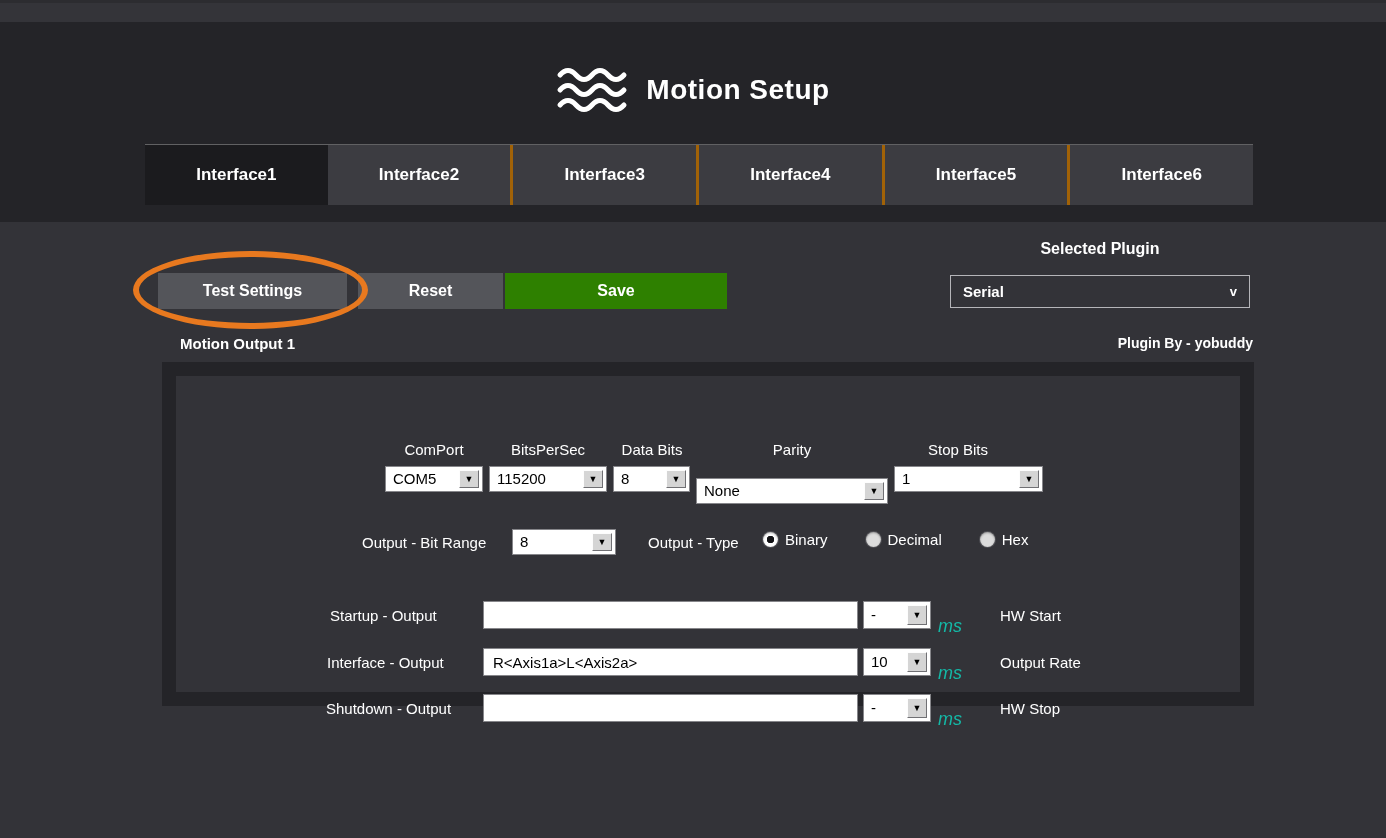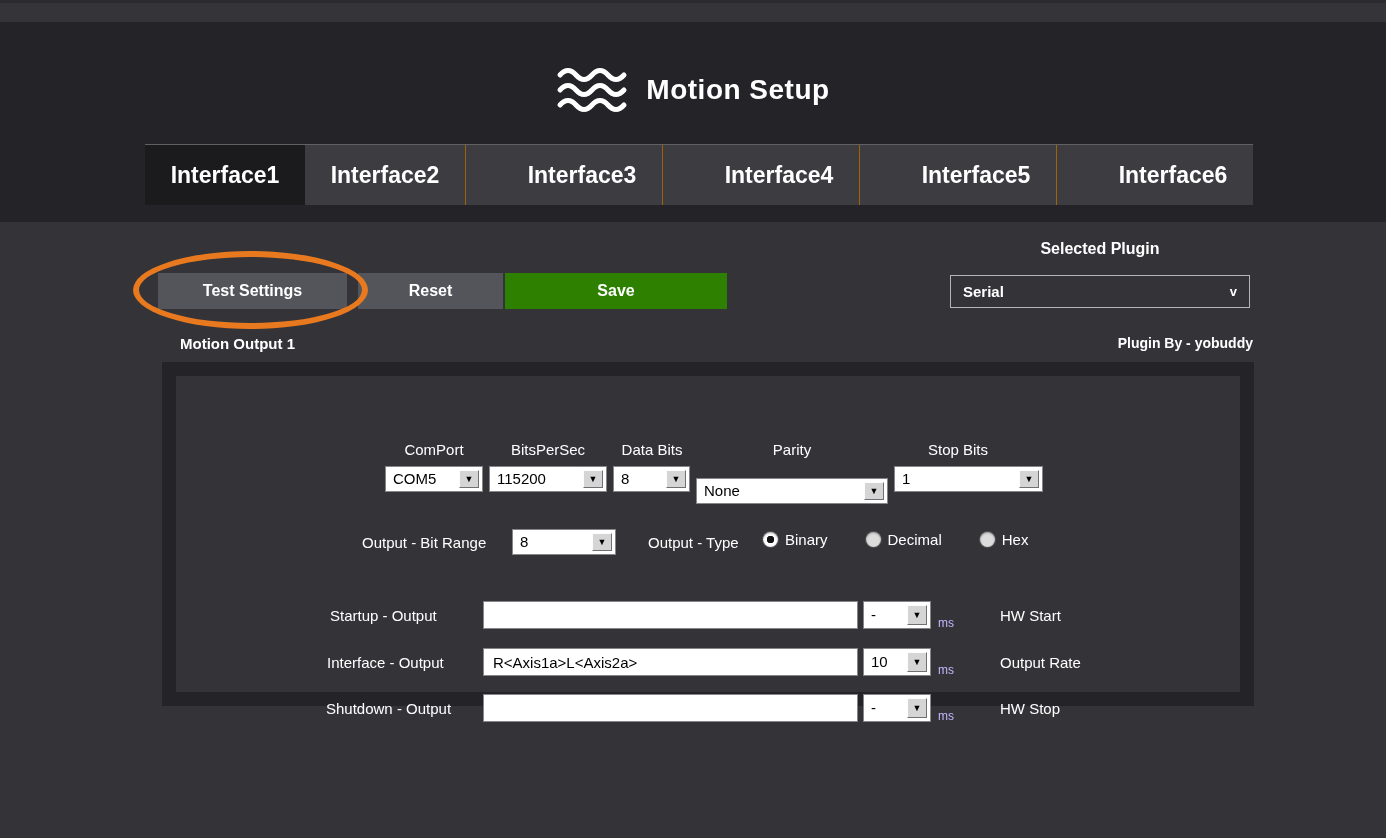--- a/index.html
+++ b/index.html
@@ -8,22 +8,22 @@
   .screen { position:relative; width:1386px; height:838px; background:#333338; overflow:hidden; }
 
   .top-strip   { position:absolute; left:0; top:0; width:100%; height:22px; background:#343439; border-top:3px solid #2c2c30; }
   .header-band { position:absolute; left:0; top:22px; width:100%; height:200px; background:#242428; }
 
   .title-wrap { position:absolute; left:0; top:60px; width:100%; height:60px; display:flex; align-items:center; justify-content:center; gap:18px; }
   .waves { width:72px; height:50px; }
   .app-title { color:#fff; font-size:28px; font-weight:bold; letter-spacing:0.5px; }
 
   .tabs { position:absolute; left:145px; top:144px; width:1108px; height:61px; display:flex; border-top:1px solid rgba(255,255,255,0.28); }
-  .tab { flex:1; background:#3c3c41; color:#fff; font-size:23px; font-weight:bold; display:flex; align-items:center; justify-content:center; cursor:pointer; }
-  .tab.sep { border-left:1px solid #a16207;padding-left:36px; }
+  .tab { flex:1; background:#3c3c41; color:#fff; font-size:17px; font-weight:bold; display:flex; align-items:center; justify-content:center; cursor:pointer; }
+  .tab.sep { border-left:3px solid #a16207; }
   .tab.active { background:#1b1b1e; }
 
   .btn { position:absolute; top:273px; height:36px; border:none; color:#fff; font-size:16px; font-weight:bold; display:flex; align-items:center; justify-content:center; cursor:pointer; }
   .btn-gray  { background:#54555a; }
   .btn-green { background:#2e8000; }
   #btn-test  { left:158px; width:189px; }
   #btn-reset { left:358px; width:145px; }
   #btn-save  { left:505px; width:222px; }
 
   .annotation-ellipse { position:absolute; left:133px; top:251px; width:235px; height:78px; border:6px solid #e8791f; border-radius:50%; pointer-events:none; }
@@ -46,21 +46,21 @@
   .combo .combo-btn { position:absolute; right:3px; top:3px; bottom:3px; width:20px; background:#d5d5d5; border-top:1px solid #fdfdfd; border-left:1px solid #fdfdfd; border-right:1px solid #707074; border-bottom:1px solid #707074; display:flex; align-items:center; justify-content:center; font-size:9px; color:#000; }
 
   .tinput { position:absolute; height:28px; background:#fff; border:1px solid #86868a; box-shadow: inset 0 0 0 2px #ffffff; color:#000; font-size:15px; padding:0 9px; outline:none; }
 
   .radio { display:inline-block; width:15px; height:15px; border-radius:50%; background:#dcdcdc; box-shadow: 0 0 0 1px #505055, inset 0 1px 2px rgba(0,0,0,0.3); vertical-align:middle; cursor:pointer; }
   .radio.checked { background:radial-gradient(circle at 50% 50%, #131316 0 3.5px, #ffffff 4px); }
   .radio-group { position:absolute; display:flex; align-items:center; }
   .radio-item { display:flex; align-items:center; gap:7px; }
   .radio-item .flabel-inline { color:#fff; font-size:15px; }
 
-  .ms { position:absolute; color:#c4b5fd; font-size:12px; }
+  .ms { position:absolute; color:#14b8a6; font-size:18px;font-style:italic; }
   .tag { position:absolute; color:#fff; font-size:15px;margin-left:20px; }
 </style>
 </head>
 <body>
 
 <div class="screen">
 
   <div class="top-strip"></div>
   <div class="header-band"></div>
 

